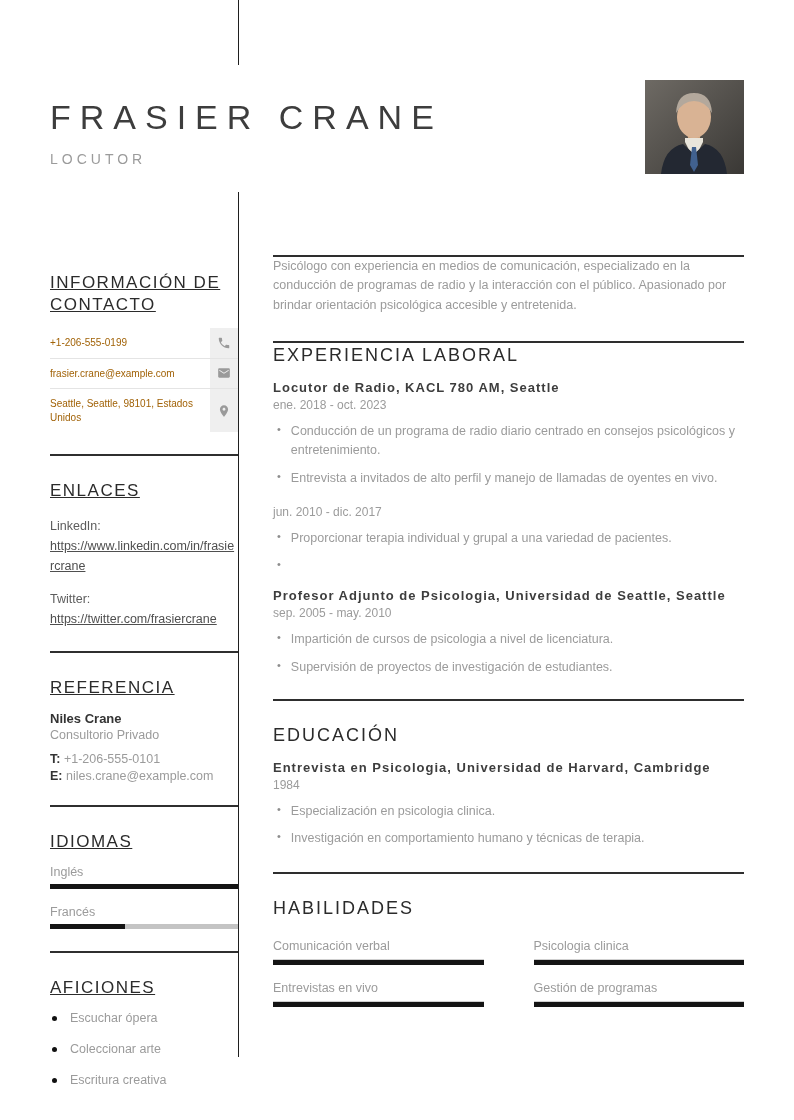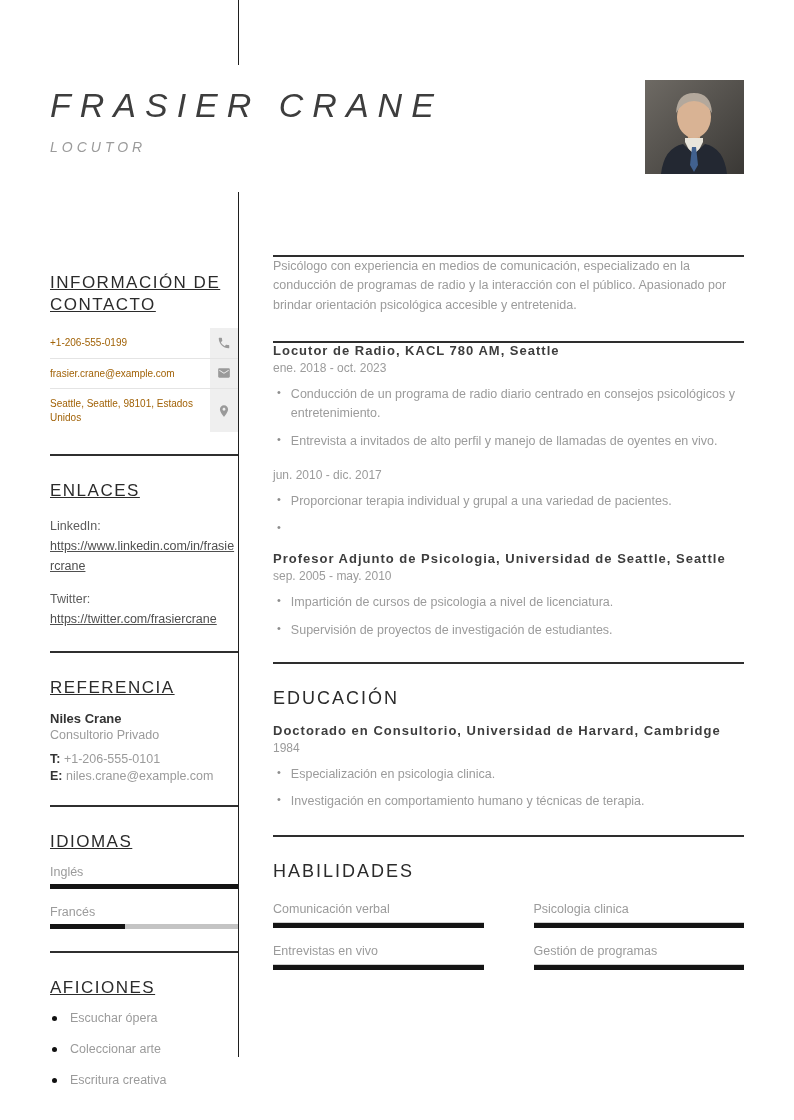--- a/index.html
+++ b/index.html
@@ -5,21 +5,21 @@
   * { margin:0; padding:0; box-sizing:border-box; }
   html,body { background:#ffffff; }
   body { width:794px; height:1120px; position:relative; overflow:hidden;
          font-family:"Liberation Sans","DejaVu Sans",sans-serif; color:#9b9b9b; }
 
   .vline { position:absolute; left:238px; width:1px; background:#1f1f1f; }
   .vline-top { top:0; height:65px; }
   .vline-main { top:192px; height:865px; }
 
   
-  .header { position:absolute; left:50px; top:86px;font-style:italic; }
+  .header { position:absolute; left:50px; top:98px; }
   .name { font-size:34px; font-weight:400; letter-spacing:9px; color:#3d3d3d; white-space:nowrap; }
   .subtitle { margin-top:14px; font-size:14px; letter-spacing:4px; color:#9b9b9b; }
   .photo { position:absolute; left:645px; top:80px; width:99px; height:94px; overflow:hidden; }
   .photo svg { display:block; }
 
   
   .sidebar { position:absolute; left:50px; top:272px; width:188px; }
   .side-heading { font-size:17px; font-weight:400; letter-spacing:1.5px; color:#2b2b2b; line-height:1.3; margin-bottom:12px;text-decoration:underline; }
   .side-rule { height:2px; background:#2f2f2f; margin:22px 0 24px; }
 
@@ -187,20 +187,21 @@
     <span class="hobby-text">Escritura creativa</span>
   </div>
 </aside>
 
 <main class="main">
 
   <div class="main-rule"></div>
   <p class="about-text">Psicólogo con experiencia en medios de comunicación, especializado en la conducción de programas de radio y la interacción con el público. Apasionado por brindar orientación psicológica accesible y entretenida.</p>
 
   <div class="main-rule"></div>
+  <h2 class="main-heading sec-gap-exp">EXPERIENCIA LABORAL</h2>
 
   <div class="job">
     <div class="job-title">Locutor de Radio, KACL 780 AM, Seattle</div>
     <div class="job-dates">ene. 2018 - oct. 2023</div>
     <div class="b-item">
         <span class="b-dot">•</span>
         <span class="b-text">Conducción de un programa de radio diario centrado en consejos psicológicos y entretenimiento.</span>
       </div>
     <div class="b-item">
         <span class="b-dot">•</span>
@@ -229,21 +230,21 @@
     <div class="b-item">
         <span class="b-dot">•</span>
         <span class="b-text">Supervisión de proyectos de investigación de estudiantes.</span>
       </div>
   </div>
 
   <div class="main-rule" style="margin-top:22px;"></div>
   <h2 class="main-heading">EDUCACIÓN</h2>
 
   <div class="edu-block">
-    <div class="job-title">Doctorado en Consultorio, Universidad de Harvard, Cambridge</div>
+    <div class="job-title">Entrevista en Psicologia, Universidad de Harvard, Cambridge</div>
     <div class="job-dates">1984</div>
     <div class="b-item">
         <span class="b-dot">•</span>
         <span class="b-text">Especialización en psicologia clinica.</span>
       </div>
     <div class="b-item">
         <span class="b-dot">•</span>
         <span class="b-text">Investigación en comportamiento humano y técnicas de terapia.</span>
       </div>
   </div>

